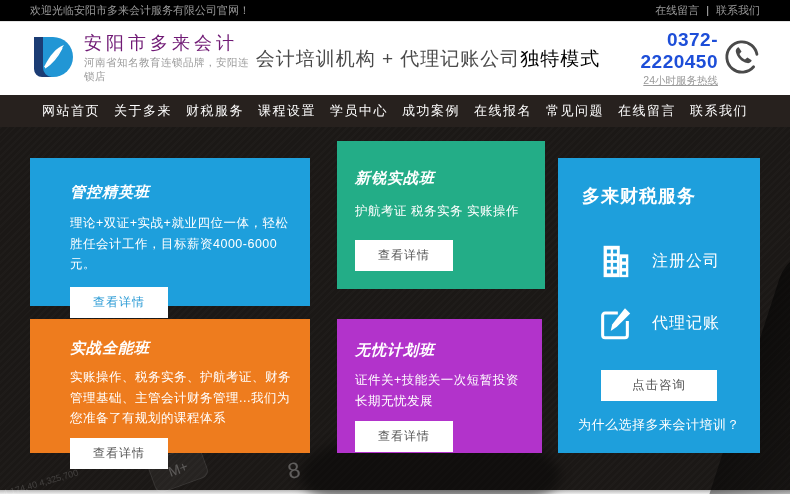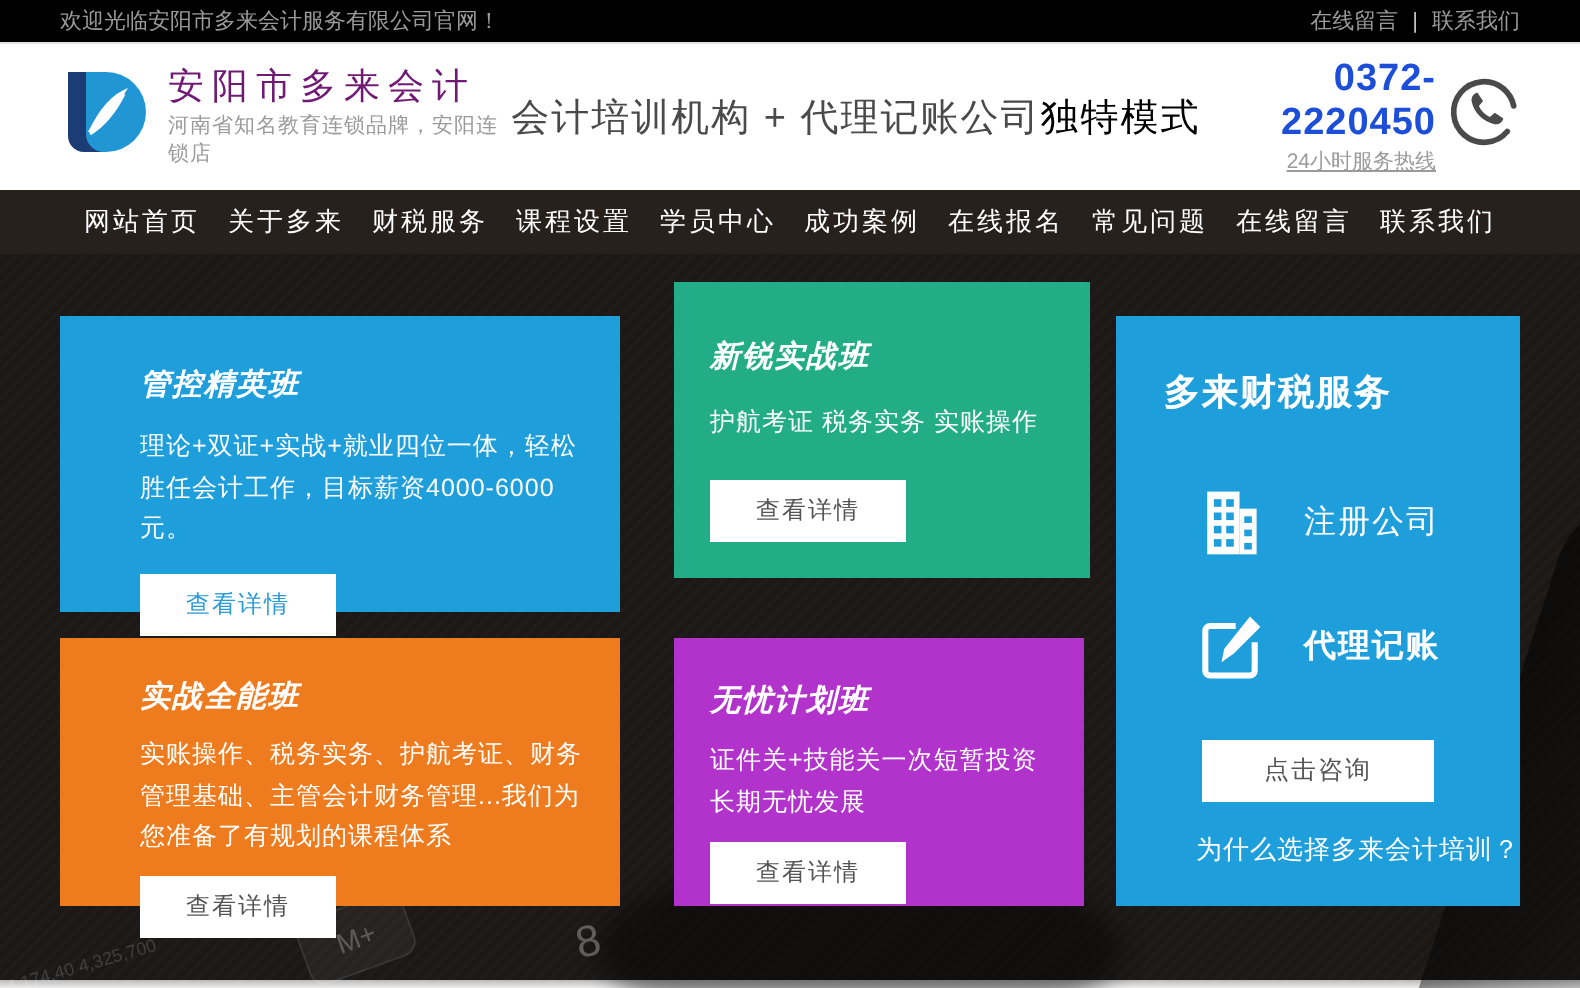--- a/index.html
+++ b/index.html
@@ -73,26 +73,26 @@
   .card-green .btn  { color:#555; }
   .card-orange .btn { color:#555; }
   .card-purple .btn { color:#555; }
 
   
   .panel { position:absolute; left:558px; top:31px; width:202px; height:295px;
     background:#1e9fdc; color:#fff; }
   .panel-title { font-size:18px; font-weight:bold; letter-spacing:1px; margin:26px 0 0 24px; }
   .service { display:flex; align-items:center; margin-left:38px; cursor:pointer; }
   .service-1 { margin-top:34px; }
-  .service-2 { margin-top:24px;font-weight:bold; }
+  .service-2 { margin-top:24px; }
   .s-icon { width:38px; height:38px; margin-right:18px; display:flex; align-items:center; justify-content:center; }
   .service-label { font-size:16px; letter-spacing:1px; }
   .panel-btn { width:116px; margin:28px auto 0; background:#fff; color:#555;
     text-align:center; padding:7px 0; font-size:12.5px; letter-spacing:1px; cursor:pointer; }
-  .panel-question { margin-top:15px; text-align:right; font-size:13px; letter-spacing:0.5px; cursor:pointer; }
+  .panel-question { margin-top:15px; text-align:center; font-size:13px; letter-spacing:0.5px; cursor:pointer; }
 
   
   .bottom-strip { height:4px; background:linear-gradient(#b9b9b9,#ededed); }
 </style>
 </head>
 <body>
 
 <div class="page">
 
   <div class="topbar">

